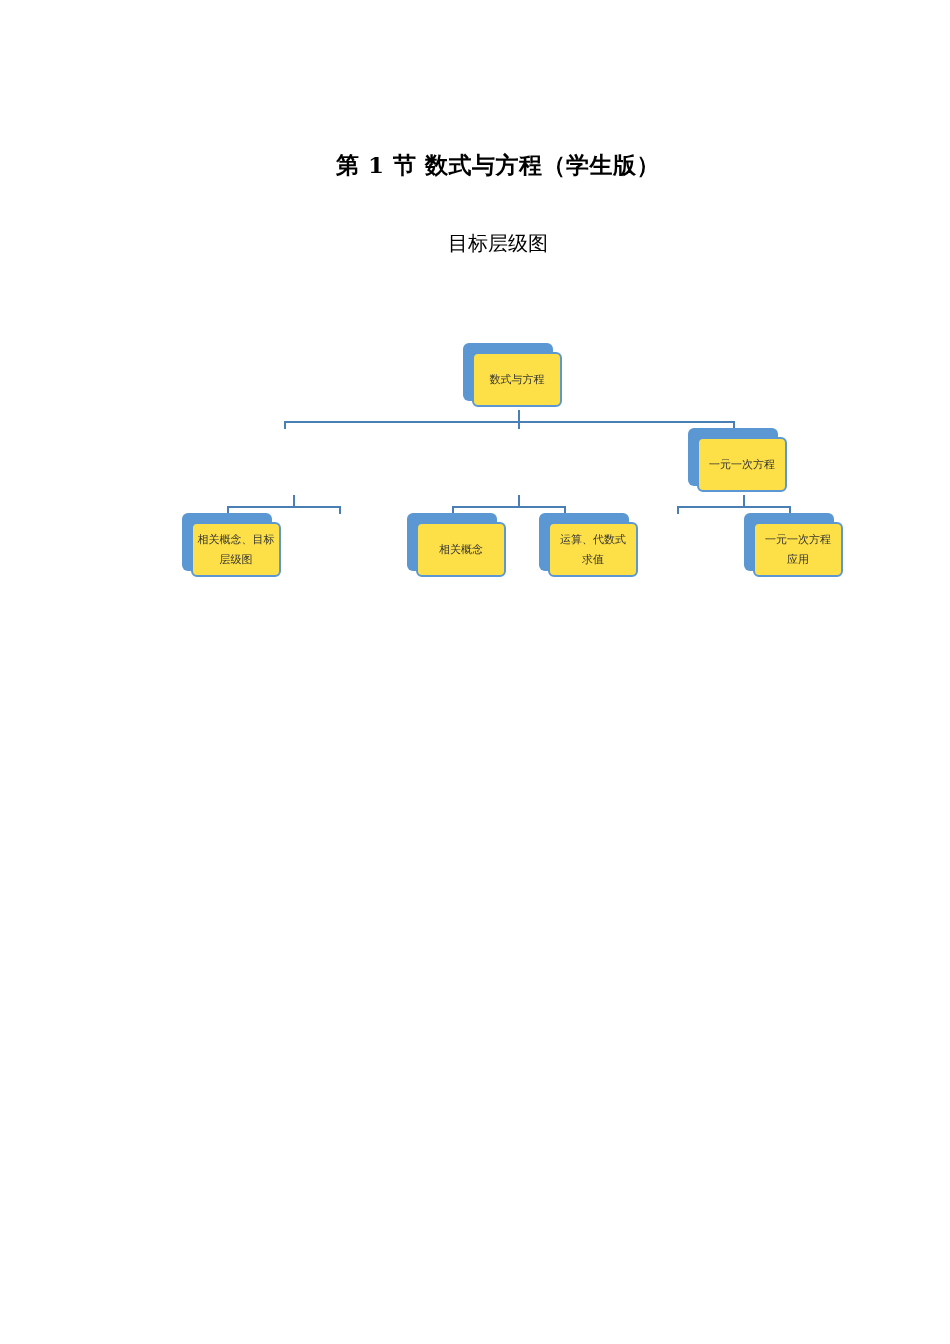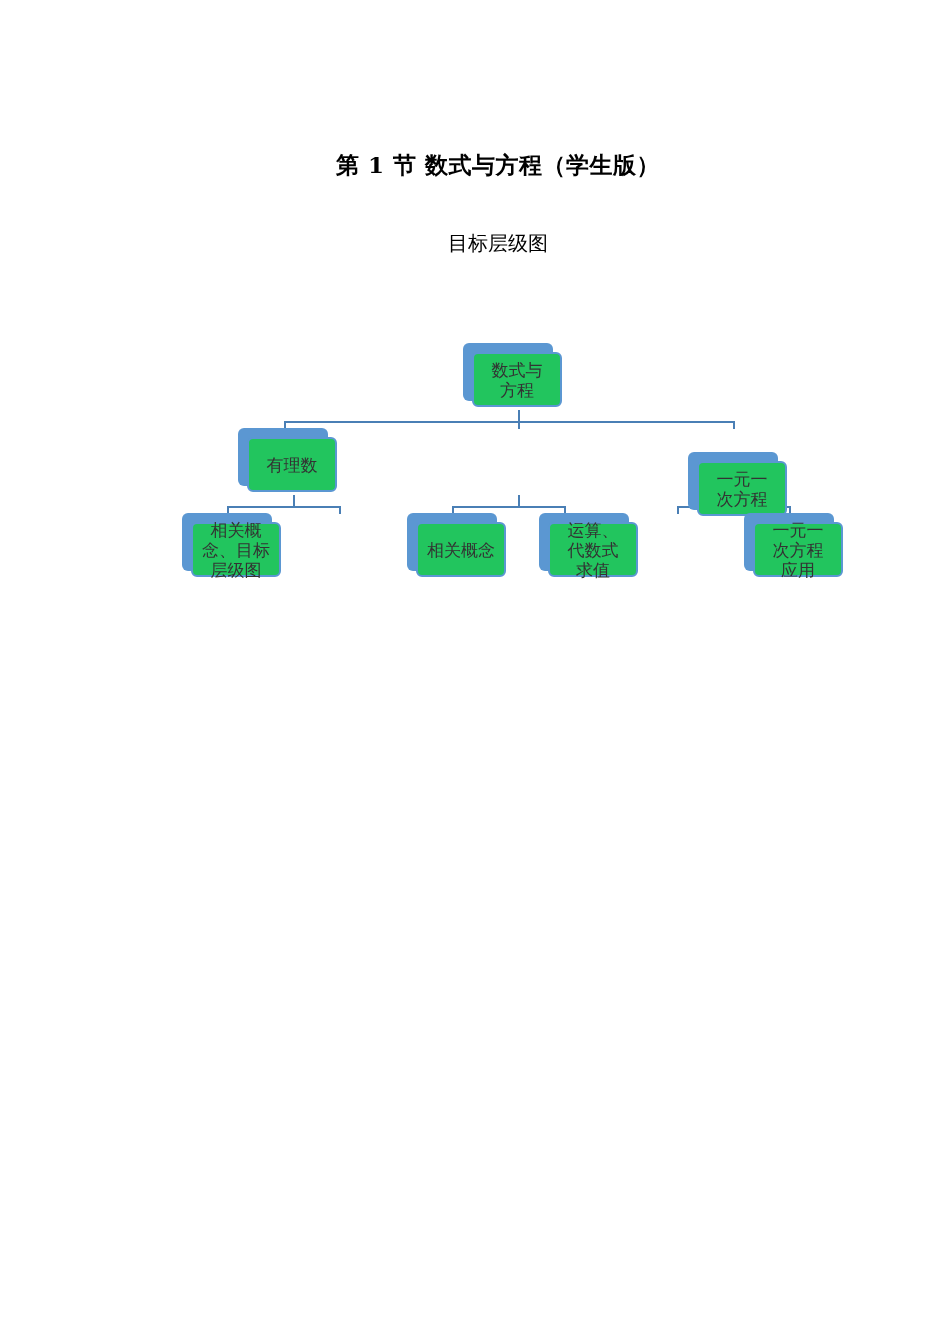--- a/index.html
+++ b/index.html
@@ -18,23 +18,23 @@
   }
   .diagram { position: absolute; left: 0; top: 0; width: 950px; height: 700px; }
   .line { position: absolute; background: #4a7fb5; }
   .node { position: absolute; }
   .node .back {
     position: absolute; left: 0; top: 0; width: 90px; height: 58px;
     background: #5b97d2; border-radius: 6px;
   }
   .node .front {
     position: absolute; left: 9px; top: 9px; width: 90px; height: 55px;
-    background: #22c55e; border: 2px solid #5b97d2; border-radius: 6px;
+    background: #fde047; border: 2px solid #5b97d2; border-radius: 6px;
     display: flex; align-items: center; justify-content: center; text-align: center;
-    font-size: 17px; line-height: 20px; color: #333; box-sizing: border-box;
+    font-size: 11px; line-height: 20px; color: #333; box-sizing: border-box;
     padding: 0 6px;
   }
   .node .front span { display: block; }
 </style>
 </head>
 <body>
 
 <div class="title">第 1 节  数式与方程（学生版）</div>
 <div class="subtitle">目标层级图</div>
 
@@ -61,27 +61,21 @@
   <div class="line" style="left:677px; top:506px; width:2px; height:8px;"></div>
   <div class="line" style="left:789px; top:506px; width:2px; height:8px;"></div>
 
   <div class="node" style="left:463px; top:343px; width:102px; height:68px;">
     <div class="back"></div>
     <div class="front" style="padding:0 10px;">
       <span>数式与方程</span>
     </div>
   </div>
 
-  <div class="node" style="left:238px; top:428px; width:102px; height:68px;">
-    <div class="back"></div>
-    <div class="front">
-      <span>有理数</span>
-    </div>
-  </div>
-  <div class="node" style="left:688px; top:428px; width:102px; height:68px;margin-top:24px;">
+  <div class="node" style="left:688px; top:428px; width:102px; height:68px;">
     <div class="back"></div>
     <div class="front" style="padding:0 10px;">
       <span>一元一次方程</span>
     </div>
   </div>
 
   <div class="node" style="left:182px; top:513px; width:102px; height:68px;">
     <div class="back"></div>
     <div class="front" style="padding:0 4px;">
       <span>相关概念、目标层级图</span>

